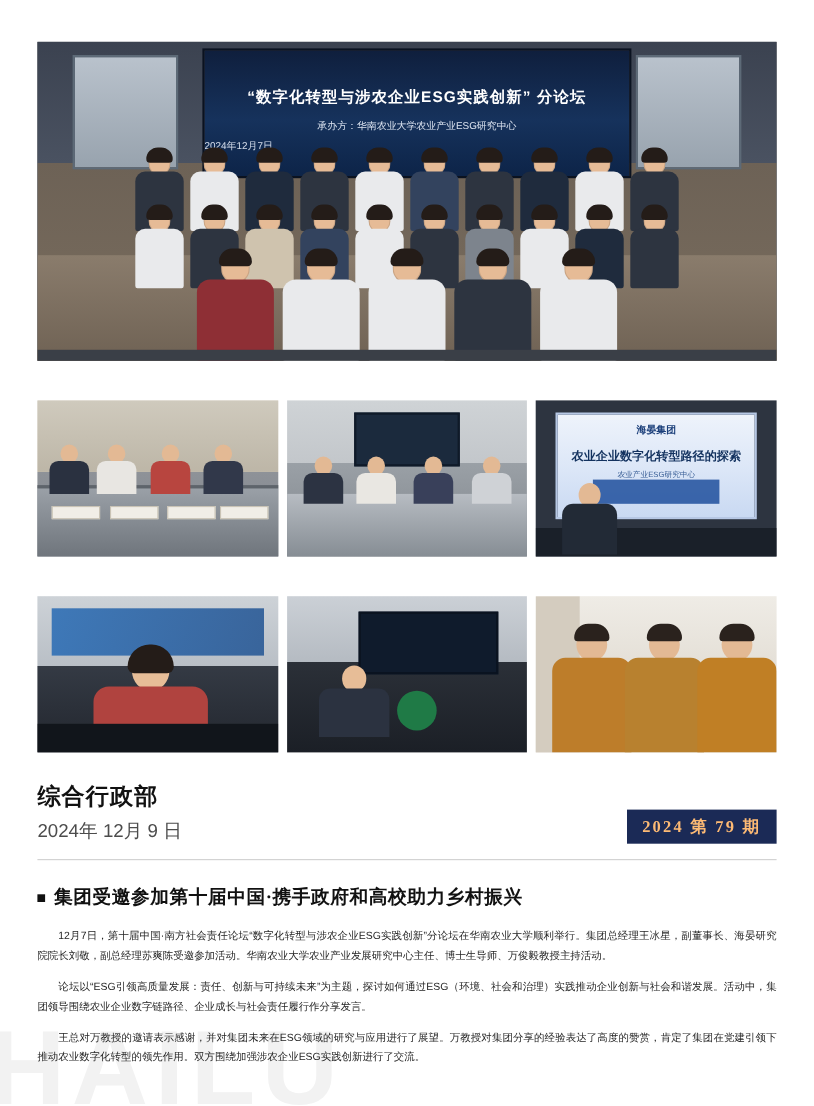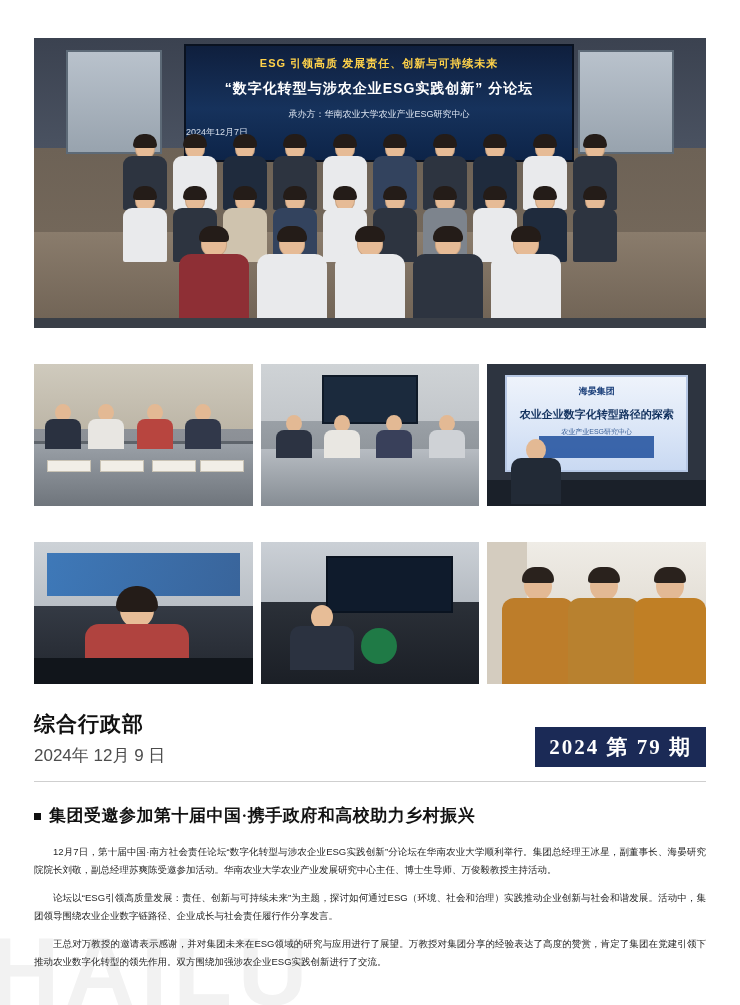--- a/index.html
+++ b/index.html
@@ -198,22 +198,22 @@
   }
   .meta .left .dept {
     font-size: 21px; font-weight: 700; color: #111; letter-spacing: 1px;
     font-family: "Liberation Serif", serif;
   }
   .meta .left .date {
     margin-top: 6px; font-size: 17px; color: #4c4c4c;
   }
   .issue {
     background: #1b2a56;
-    color: #ffffff;
-    font-size: 21px;
+    color: #fdba74;
+    font-size: 15px;
     font-weight: 700;
     padding: 6px 14px;
     letter-spacing: 2px;
     font-family: "Liberation Serif", serif;
   }
   .rule {
     width: 672px; height: 1px; background: #cfcfcf; margin-top: 14px;
   }
 
   
@@ -244,21 +244,20 @@
 
 <div class="watermark">HAILU</div>
 
 <div class="page">
 
   <div class="hero">
     <div class="wallback"></div>
     <div class="sidepanelL"></div>
     <div class="sidepanelR"></div>
     <div class="screen">
-      <div class="l1">ESG 引领高质  发展责任、创新与可持续未来</div>
       <div class="l2">“数字化转型与涉农企业ESG实践创新” 分论坛</div>
       <div class="l3">承办方：华南农业大学农业产业ESG研究中心</div>
       <div class="l4">2024年12月7日</div>
     </div>
     <div class="floor"></div>
     <div class="crowd">
       <div class="row r1">
         <div class="person dark">
             <div class="hair"></div>
             <div class="head"></div>

